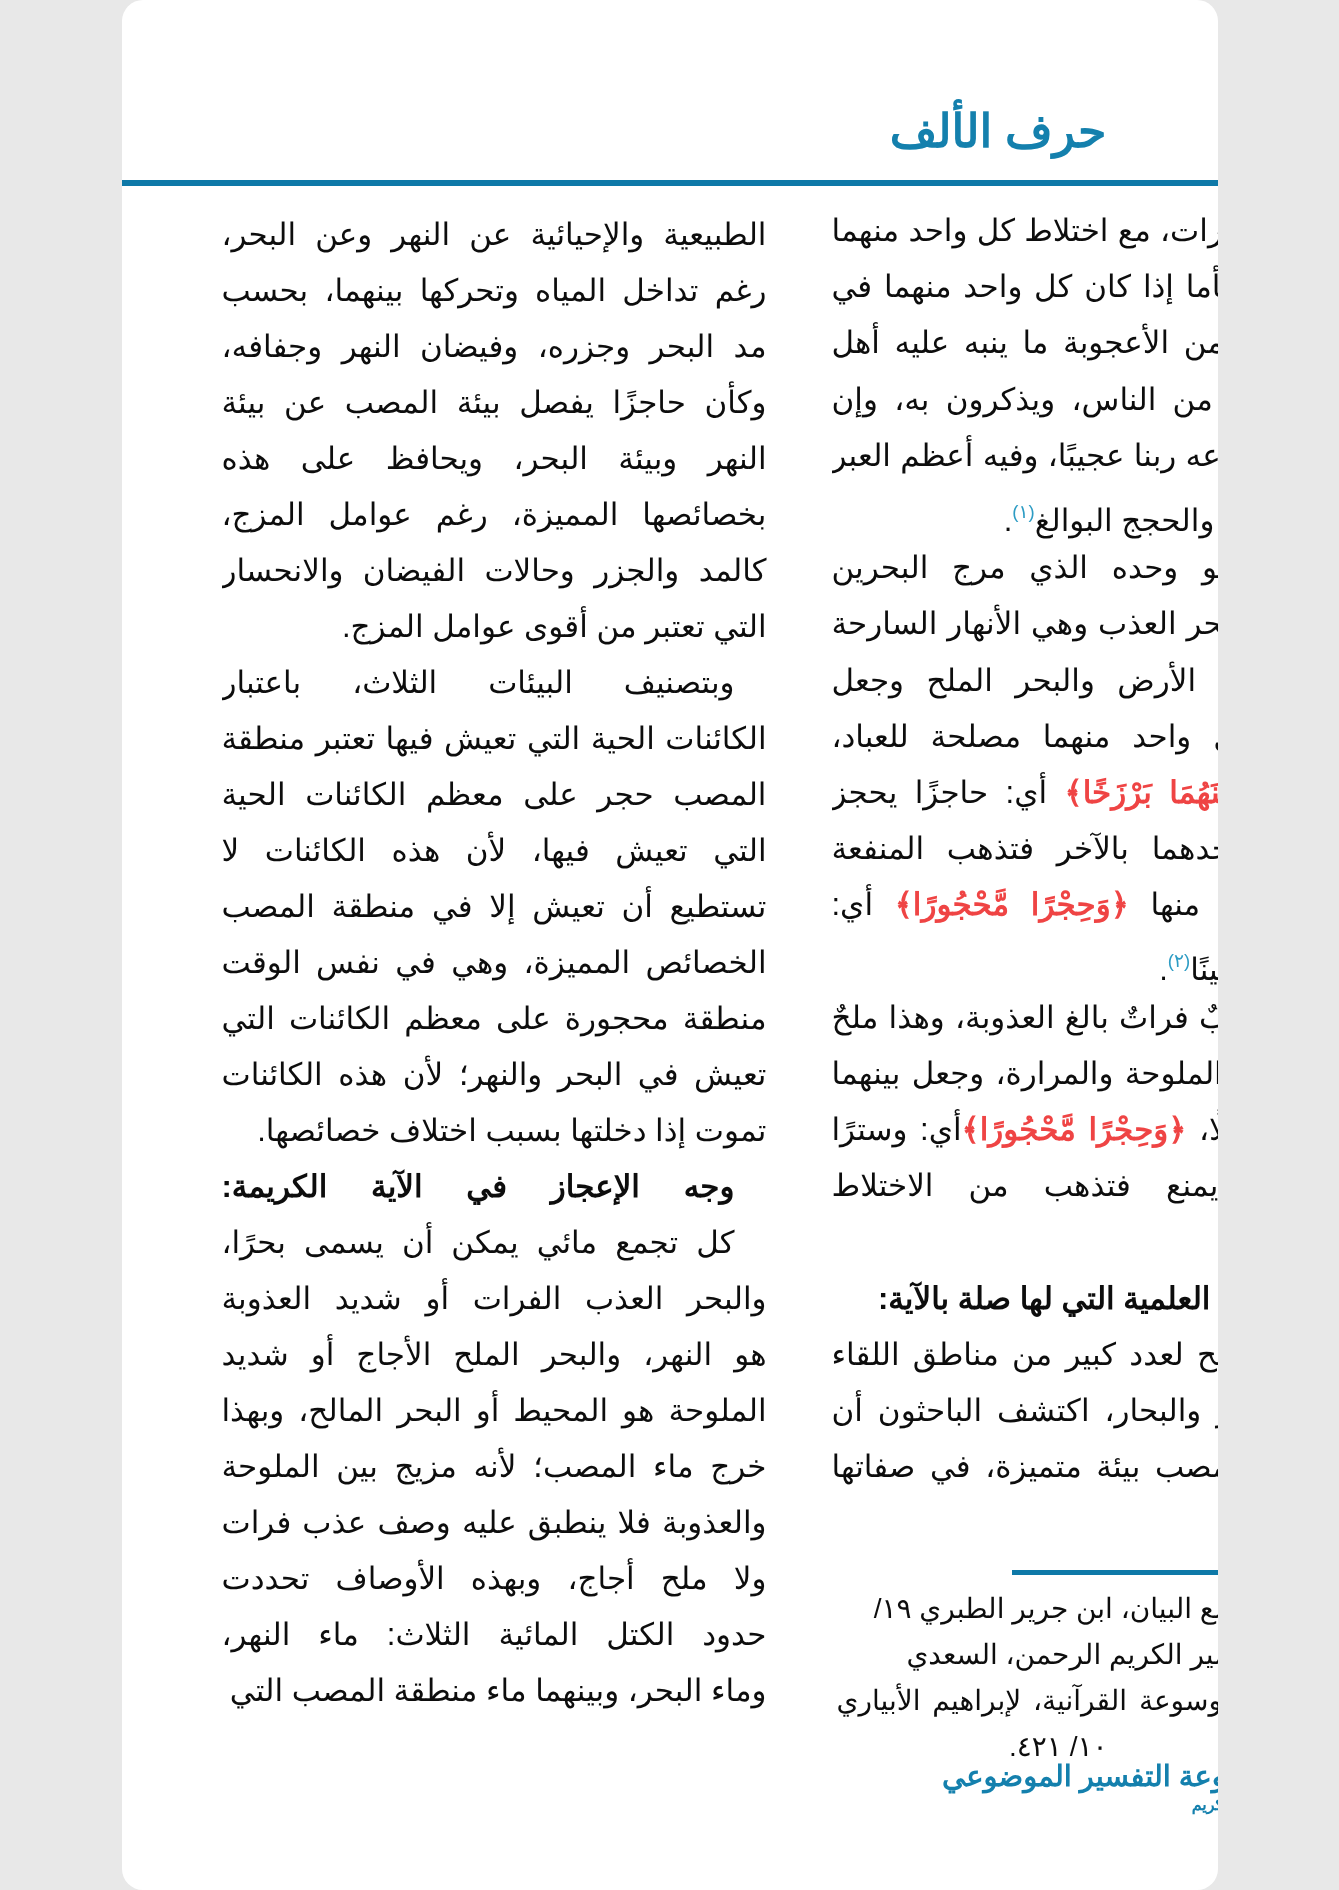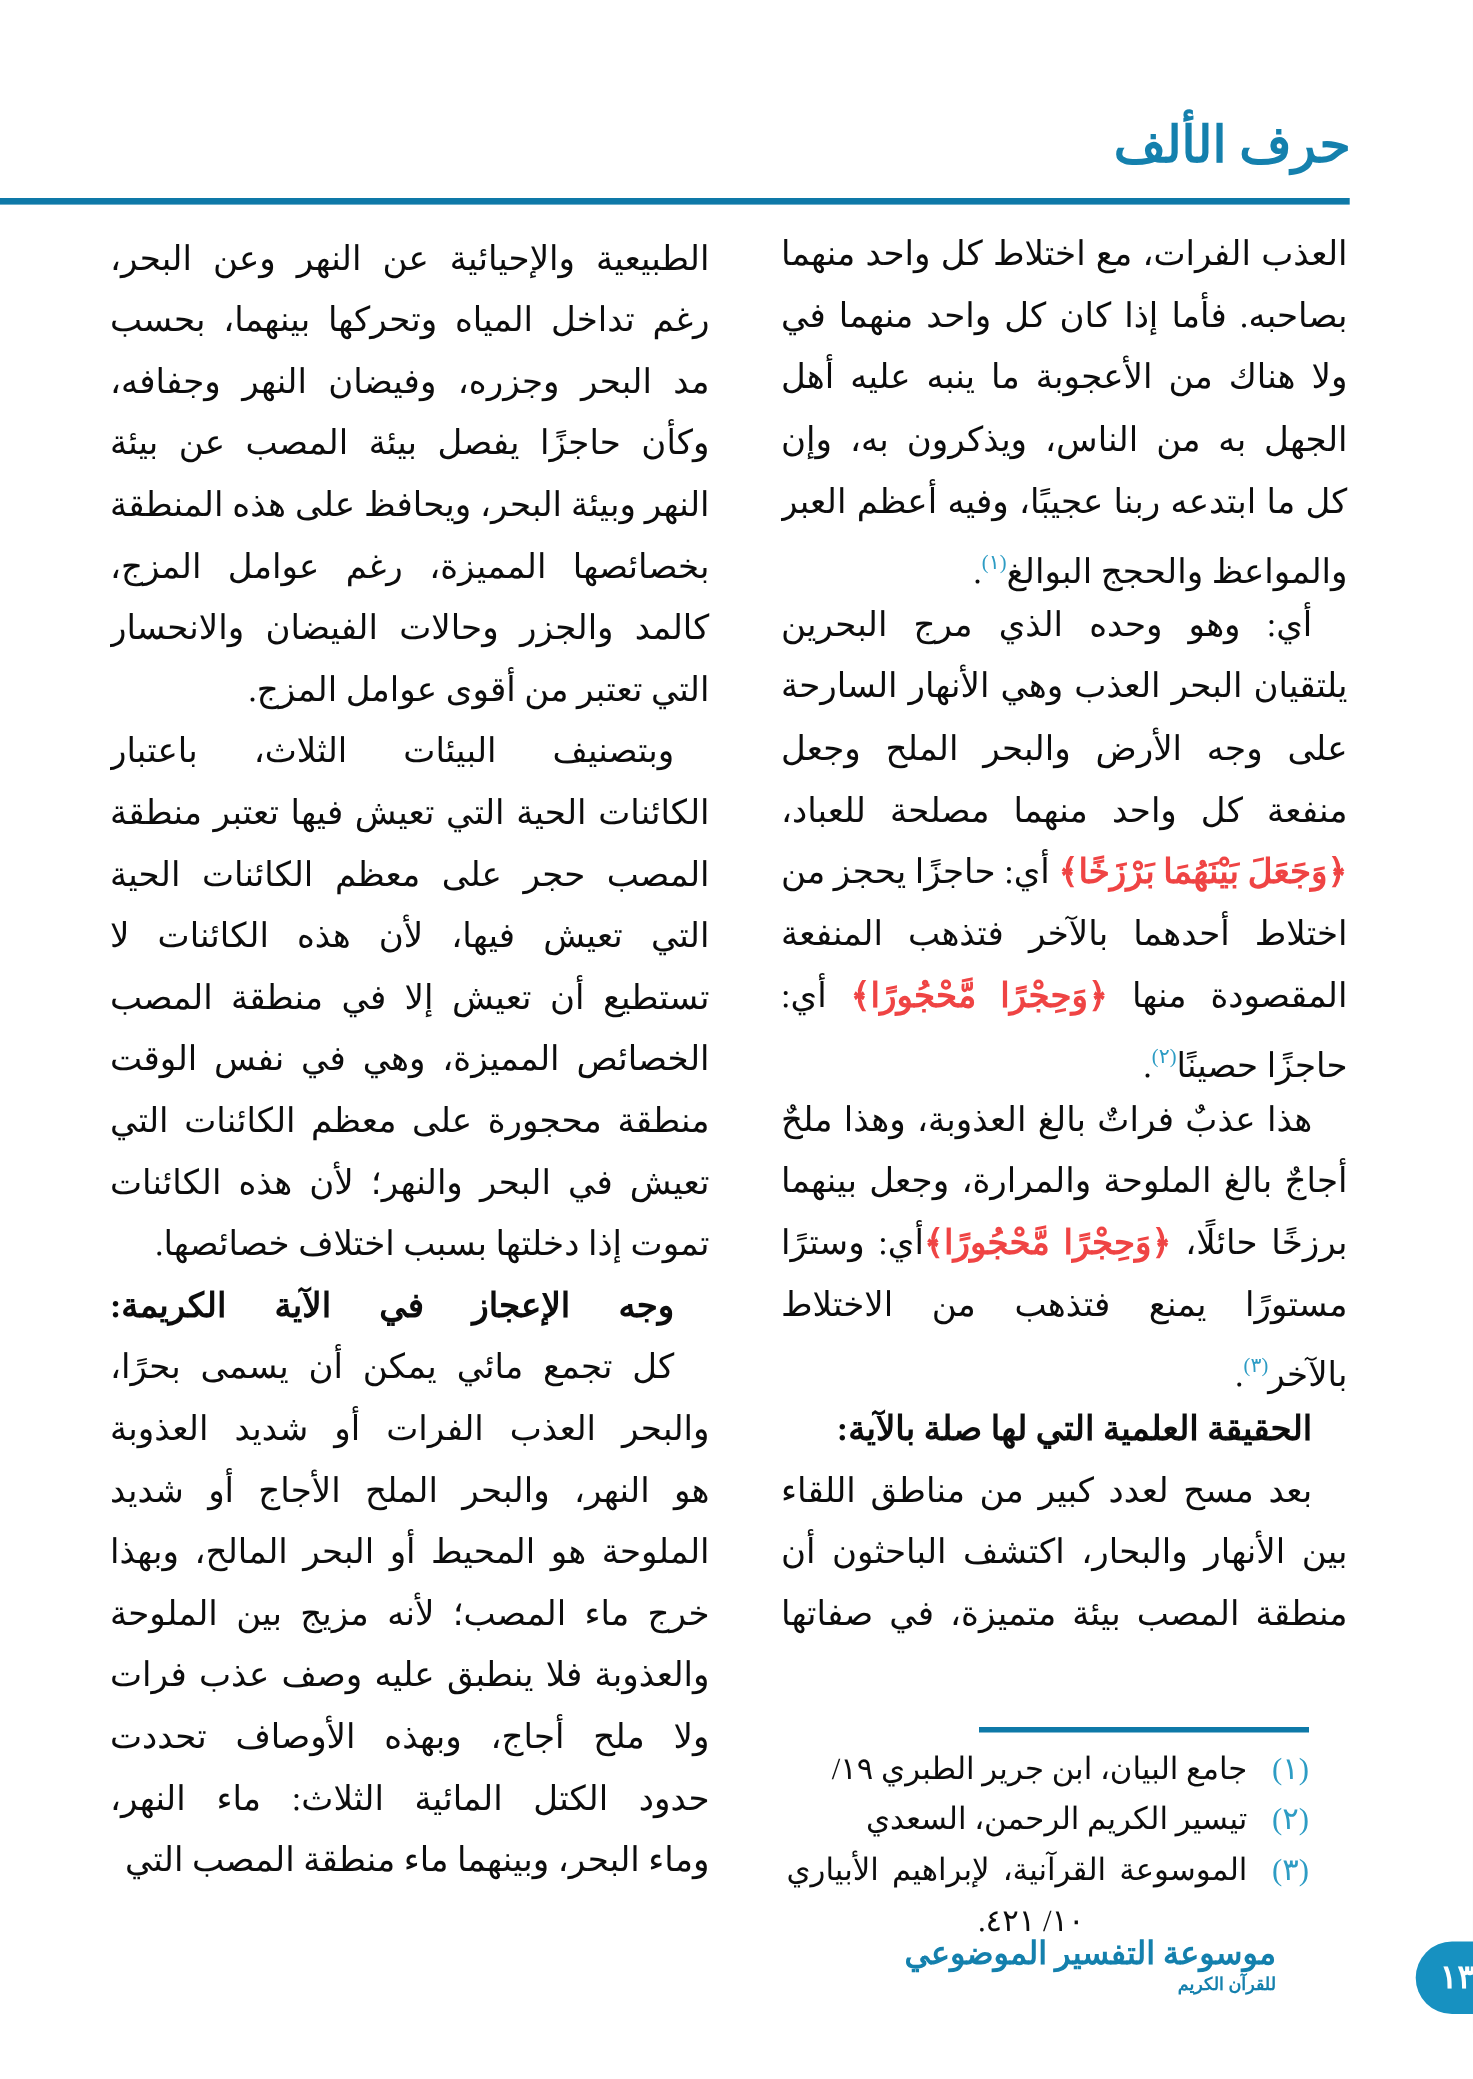--- a/index.html
+++ b/index.html
@@ -1,24 +1,25 @@
 <!DOCTYPE html>
 <html lang="ar" dir="rtl"><head>
 <meta charset="utf-8">
 <style>
   html,body{margin:0;padding:0;background:#e8e8e8;}
   .page{
     position:relative;
-    width:1339px;height:1890px;
+    width:1096px;height:1890px;
     margin:0 auto;
     background:#ffffff;
     overflow:hidden;
     direction:rtl;
-    font-family:Liberation Serif, serif;
+    font-family:Liberation Sans, sans-serif;
     color:#0d0d0d;
+    border-radius:21px;
   }
   
   .header-title{
     position:absolute;top:104px;right:111px;
     font-size:46px;font-weight:bold;
     color:#1480ad;
     letter-spacing:-1px;
     white-space:nowrap;
   }
   .header-rule{

